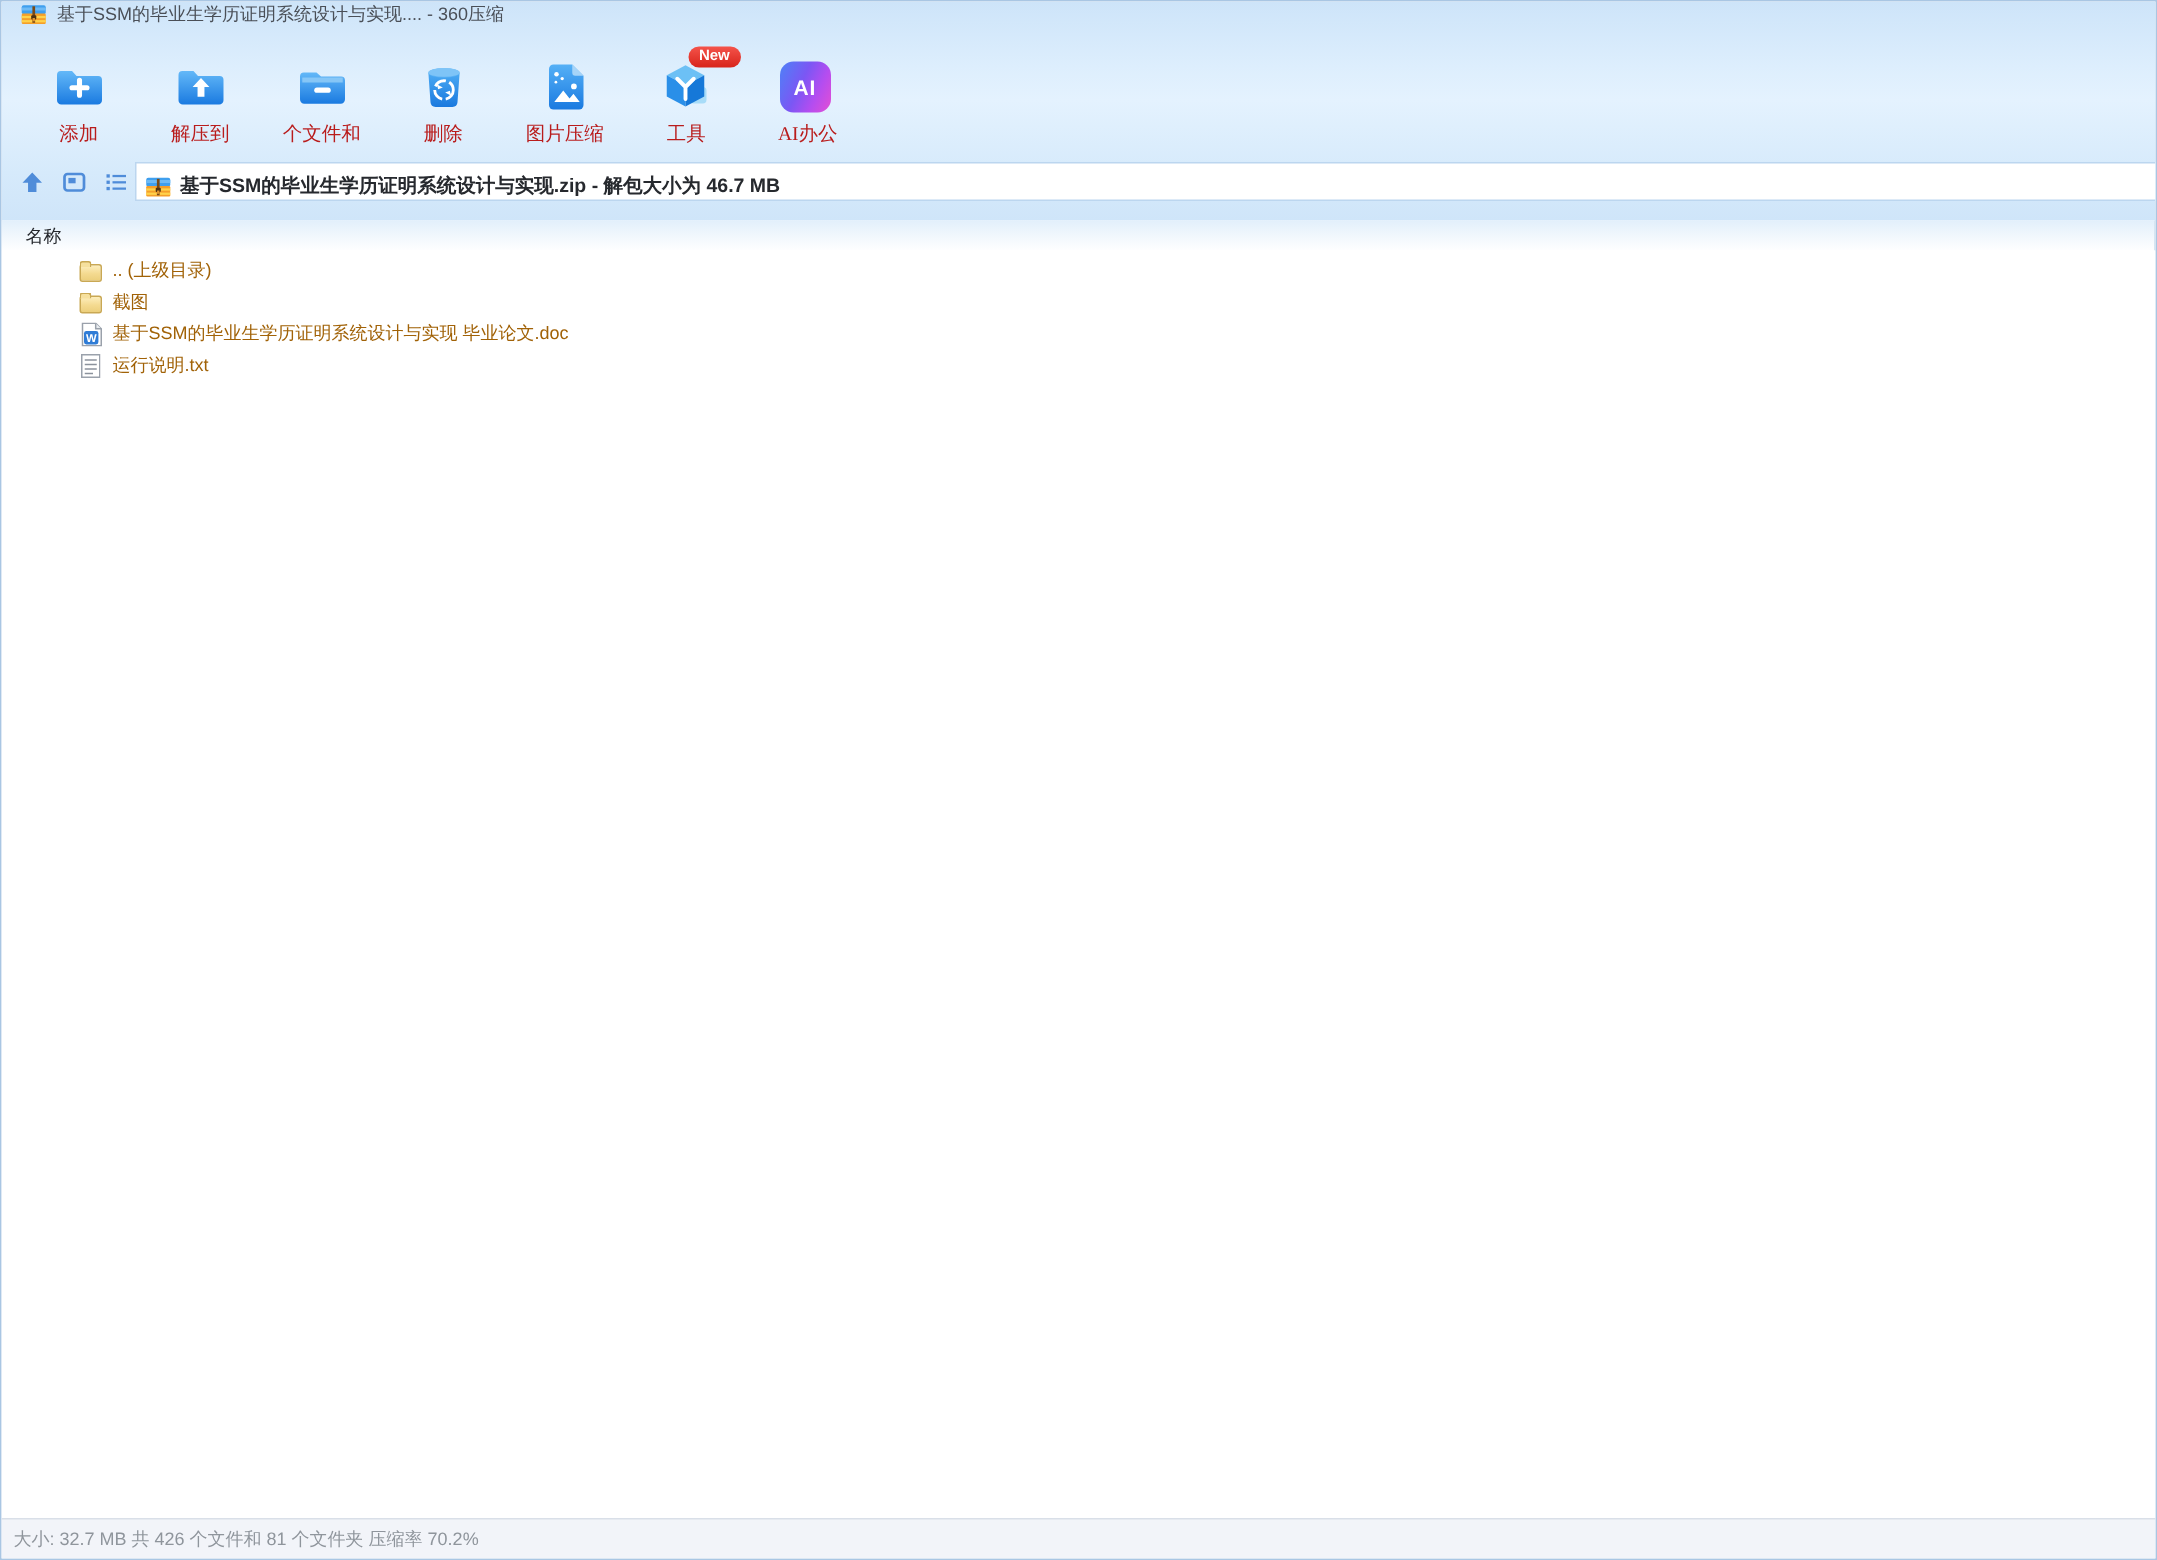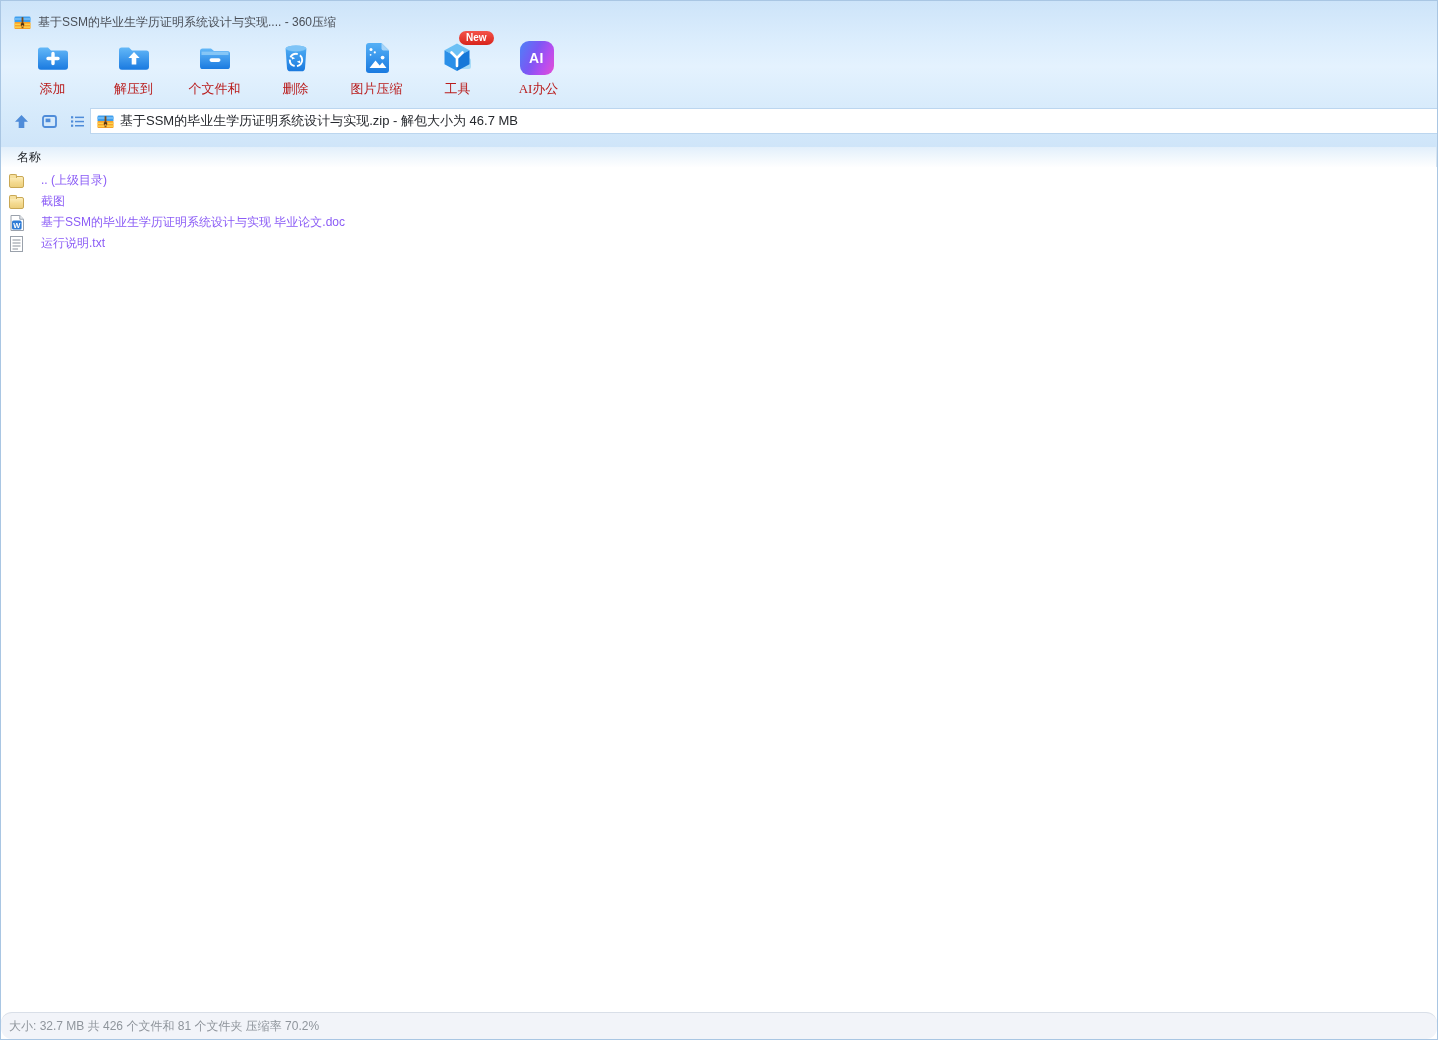--- a/index.html
+++ b/index.html
@@ -15,21 +15,21 @@
   }
 
   
   .chrome {
     position: absolute; left: 0; right: 0; top: 0; height: 146px;
     background: linear-gradient(180deg, #cde4f9 0%, #ddeefd 30%, #e4f2fe 45%, #d6eafb 78%, #cfe5f9 100%);
   }
 
   .titlebar {
     position: absolute; left: 0; right: 0; top: 0; height: 30px;
-    display: flex; align-items: flex-end; gap: 7px;
+    display: flex; align-items: flex-start; gap: 7px;
     padding-left: 13px;
     font-size: 12px; color: #4a4f57;
   }
 
   .toolbar {
     position: absolute; left: 0; right: 0; top: 30px; height: 77px;
     display: flex; align-items: flex-start; gap: 8px;
     padding-left: 15px; padding-top: 5px;
   }
   .tool-btn {
@@ -58,44 +58,44 @@
   .addressrow { position: absolute; left: 0; right: 0; top: 107px; height: 26px; }
   .nav-icons {
     position: absolute; left: 11px; top: 0; height: 26px;
     display: flex; align-items: center; gap: 10px;
   }
   .nav-btn { width: 18px; height: 18px; display: flex; align-items: center; justify-content: center; cursor: default; }
   .address-field {
     position: absolute; left: 89px; right: 0; top: 0; height: 26px;
     background: #ffffff;
     border: 1px solid #bcd6ef; border-right: none;
-    display: flex; align-items: center; gap: 6px;
+    display: flex; align-items: flex-end; gap: 6px;
     padding-left: 6px;
-    font-size: 13px; color: #26292e; white-space: nowrap; overflow: hidden;
+    font-size: 13px; color: #26292e; white-space: nowrap; overflow: hidden; font-weight: bold;
   }
 
   
   .list-header {
     position: absolute; left: 0; right: 0; top: 146px; height: 20px;
     background: linear-gradient(180deg, #e2effb 0%, #f2f8fd 55%, #fefeff 100%);
     display: flex; align-items: center;
     padding-left: 16px;
     font-size: 12px; color: #24272c;
     border-right: 1px solid #d7e5f2;
   }
 
   
   .file-list {
     position: absolute; left: 0; right: 0; top: 166px; bottom: 27px;
     background: #ffffff; padding-top: 3px;
   }
   .file-row {
-    height: 21px; display: flex; align-items: center; gap: 16px;
-    padding-left: 7px; font-size: 12px; color: #8b5cf6;
-    white-space: nowrap; cursor: default;
+    height: 21px; display: flex; align-items: center; gap: 6px;
+    padding-left: 7px; font-size: 12px; color: #a16207;
+    white-space: nowrap; cursor: default; margin-left: 44px;
   }
   .row-icon { width: 17px; display: flex; justify-content: center; flex: 0 0 17px; }
 
   .folder-ico {
     position: relative; width: 15px; height: 12px; margin-top: 2px;
     background: linear-gradient(180deg, #fdeebc 0%, #f4da90 55%, #eccf7c 100%);
     border: 1px solid #c9a854; border-radius: 2px;
   }
   .folder-ico::before {
     content: ""; position: absolute; top: -3px; left: -1px;
@@ -104,21 +104,21 @@
     border-radius: 2px 2px 0 0;
   }
 
   
   .statusbar {
     position: absolute; left: 0; right: 0; bottom: 0; height: 27px;
     background: #f2f4f9;
     border-top: 1px solid #d9dfe8;
     display: flex; align-items: center;
     padding-left: 8px;
-    font-size: 12px; color: #8f959c; border-radius: 11px;
+    font-size: 12px; color: #8f959c;
   }
 </style>
 </head>
 <body>
 
 <div class="window">
   <div class="chrome"></div>
 
   <div class="titlebar">
     <span style="display:flex;">

